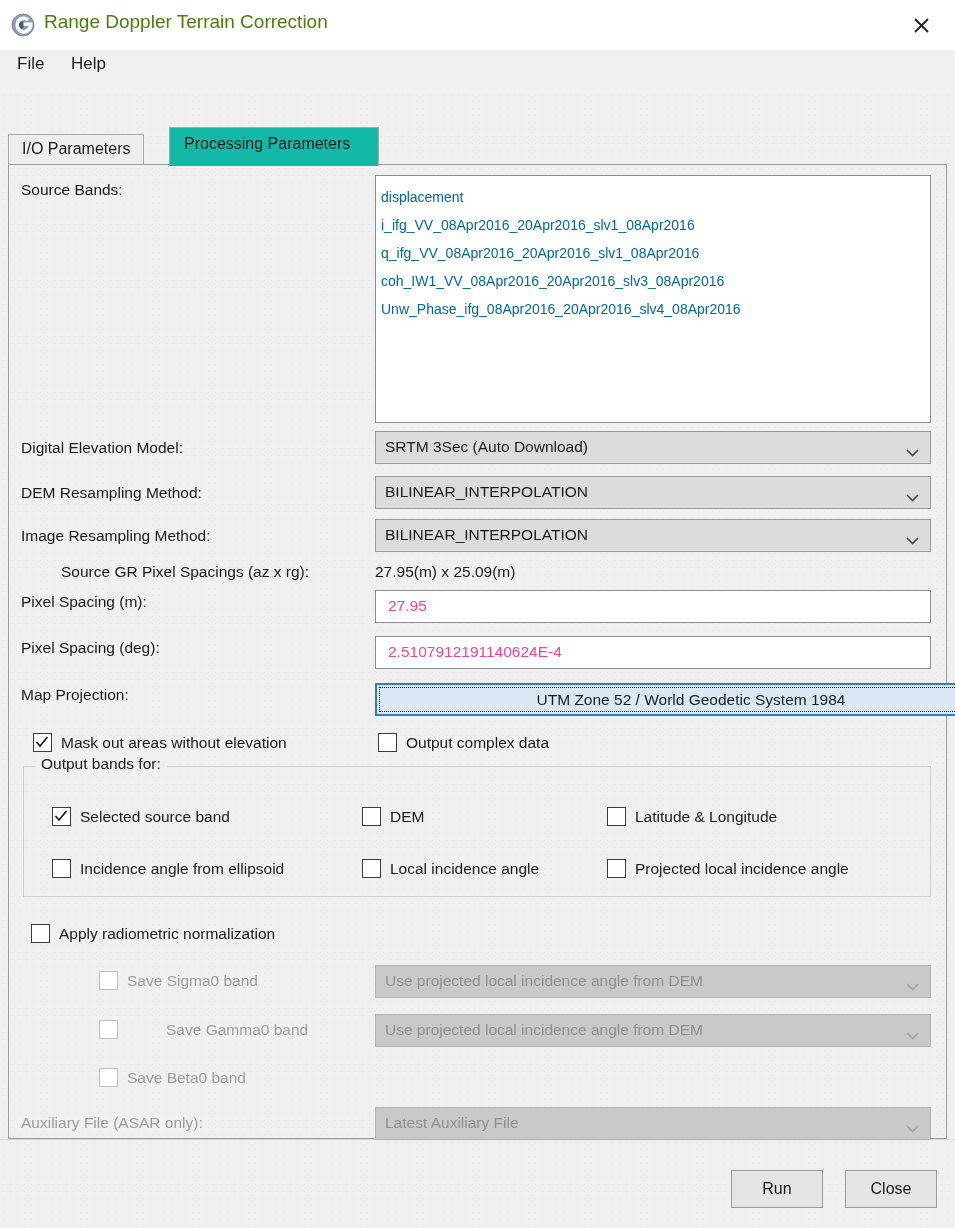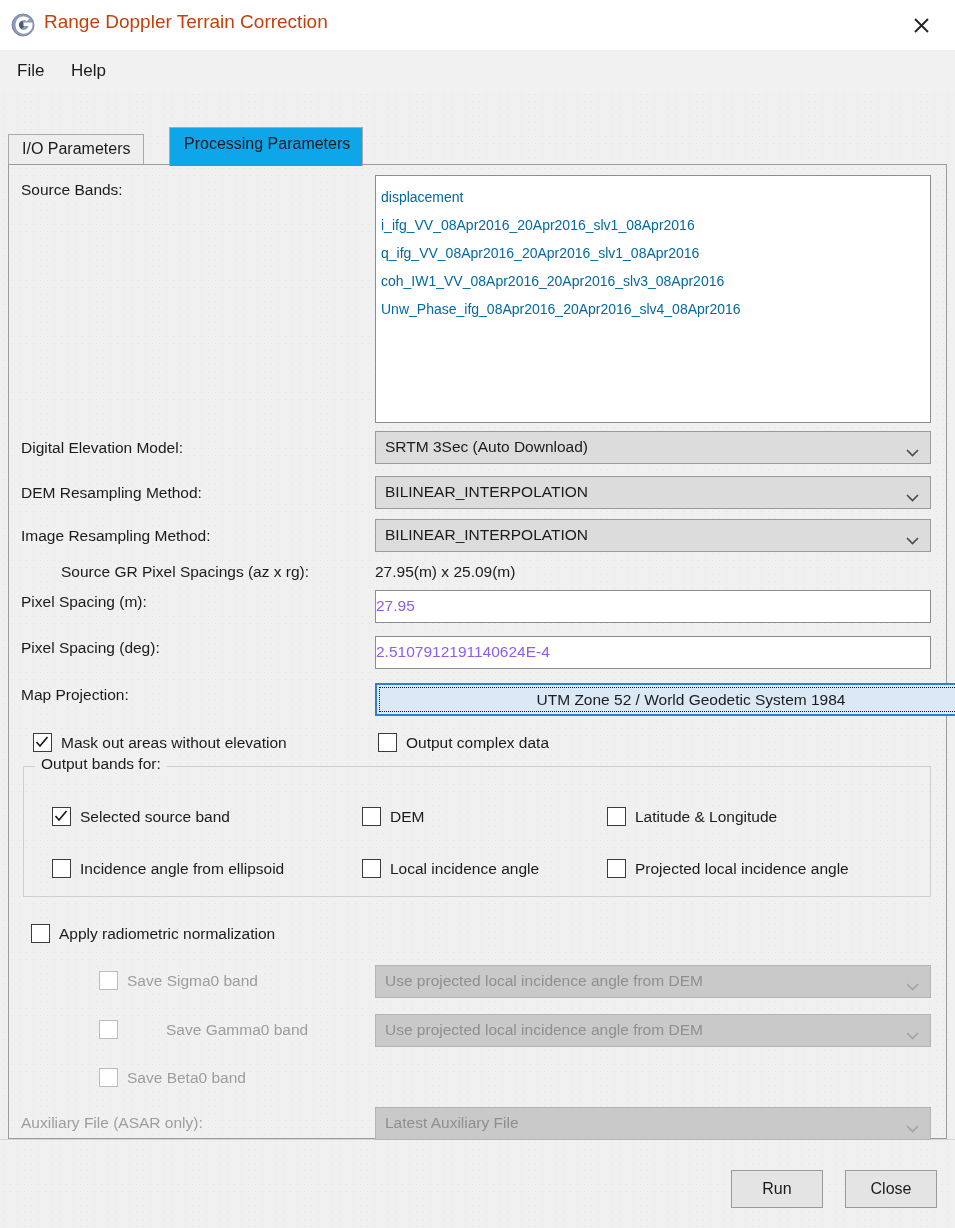--- a/index.html
+++ b/index.html
@@ -34,41 +34,41 @@
   }
   #app-icon {
     position: absolute;
     left: 10px; top: 12px;
     width: 26px; height: 26px;
   }
   #title-text {
     position: absolute;
     left: 44px; top: 11px;
     font-size: 19px;
-    color: #c2410c;
+    color: #4d7c0f;
     white-space: nowrap;
   }
   #close-btn {
     position: absolute;
     right: 16px; top: 8px;
     width: 36px; height: 34px;
     display: flex; align-items: center; justify-content: center;
     cursor: pointer;
   }
 
   
   #menubar {
     position: absolute;
     left: 0; top: 50px;
     width: 955px; height: 44px;
     background: #f1f1f1;
   }
   .menu-item {
     position: absolute;
-    top: 11px;
+    top: 4px;
     font-size: 17px;
     color: #1b1b1b;
     cursor: default;
     padding: 0 3px;
   }
 
   
   #tabstrip {
     position: absolute;
     left: 0; top: 94px;
@@ -87,22 +87,22 @@
     left: 8px; top: 40px;
     height: 32px;
     padding: 5px 13px 0 13px;
     background: #eeeeee;
     border: 1px solid #a9a9a9;
     border-bottom: none;
   }
   #tab-proc {
     left: 169px; top: 33px;
     height: 39px;
-    padding: 7px 12px 0 14px;
-    background: #0ea5e9;
+    padding: 7px 28px 0 14px;
+    background: #14b8a6;
     border: 1px solid #a9a9a9;
     border-bottom: none;
     z-index: 3;
   }
 
   
   #panel {
     position: absolute;
     left: 8px; top: 164px;
     width: 939px; height: 975px;
@@ -170,23 +170,23 @@
   .textin {
     position: absolute;
     box-sizing: border-box;
     height: 33px;
     background: #ffffff;
     border: 1px solid #8d8d8d;
     cursor: text;
   }
   .textin .val {
     position: absolute;
-    left: 0; top: 6px;
+    left: 12px; top: 6px;
     font-size: 15.5px;
-    color: #8b5cf6;
+    color: #ec4899;
     white-space: nowrap;
   }
 
   
   #map-proj-btn {
     position: absolute;
     left: 366px; top: 518px;
     width: 632px; height: 33px;
     box-sizing: border-box;
     background: #dbe9f6;

